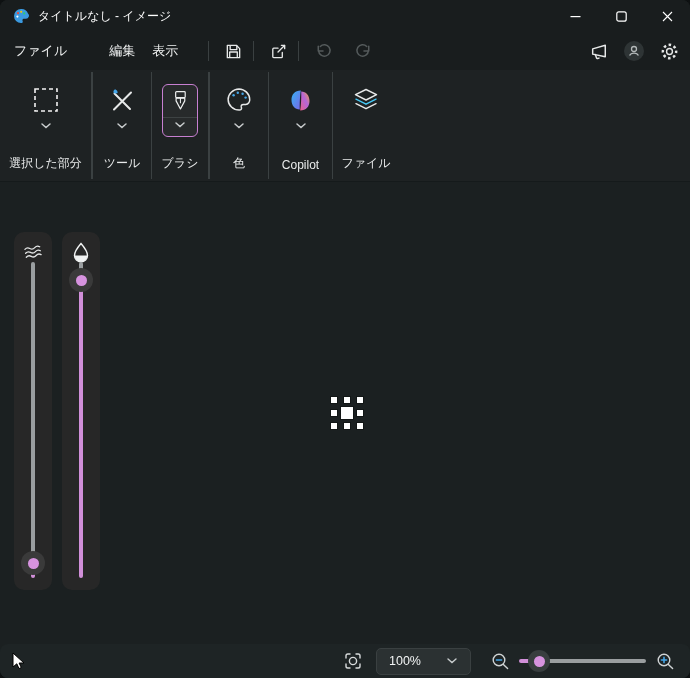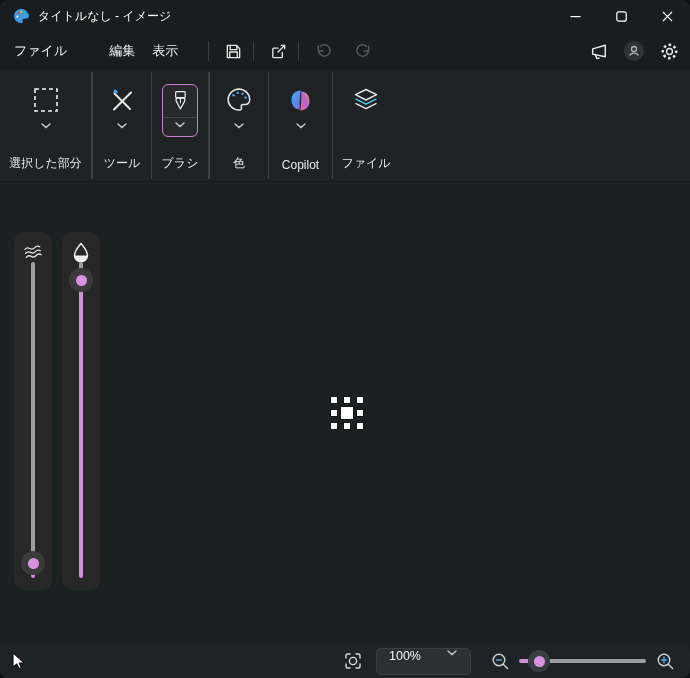--- a/index.html
+++ b/index.html
@@ -52,21 +52,21 @@
                        grid-template-columns:8px 14px 8px; grid-template-rows:8px 14px 8px; gap:2px; }
   .li-sq { background:#ffffff; border:1px solid #121616; width:8px; height:8px; place-self:center; }
   .li-sq.center { width:14px; height:14px; }
   
   .statusbar { height:34px; background:#1e2425; border-radius:8px 8px 0 0; display:flex; align-items:center;
                padding:0 14px 0 10px; }
   .sb-right { margin-left:auto; display:flex; align-items:center; }
   .sb-iconbtn { background:none; border:none; width:22px; height:22px; display:flex; align-items:center;
                 justify-content:center; cursor:default; }
   .zoom-dropdown { width:95px; height:27px; margin-left:12px; background:#2b3132; border:1px solid #3a4041;
-                   border-radius:5px; display:flex; align-items:flex-start; justify-content:space-between;
+                   border-radius:5px; display:flex; align-items:center; justify-content:space-between;
                    padding:0 12px; font-size:12.5px; color:#f2f4f4; cursor:default; }
   .zd-chev { display:flex; align-items:center; }
   #zoom-out-btn { margin-left:18px; } #zoom-in-btn { margin-left:8px; }
   .hslider { position:relative; width:127px; height:24px; margin-left:8px; }
   .htrack-pink { position:absolute; left:0; top:10px; width:22px; height:3.5px; background:#d18fd9; border-radius:2px; }
   .htrack-gray { position:absolute; left:22px; right:0; top:10px; height:3.5px; background:#9a9ea0; border-radius:2px; }
   .hthumb { position:absolute; left:9px; top:1px; width:22px; height:22px; border-radius:50%; background:#383e3f;
             display:flex; align-items:center; justify-content:center; }
   .hthumb::after { content:""; width:11px; height:11px; border-radius:50%; background:#d793df; }
   svg { display:block; }

